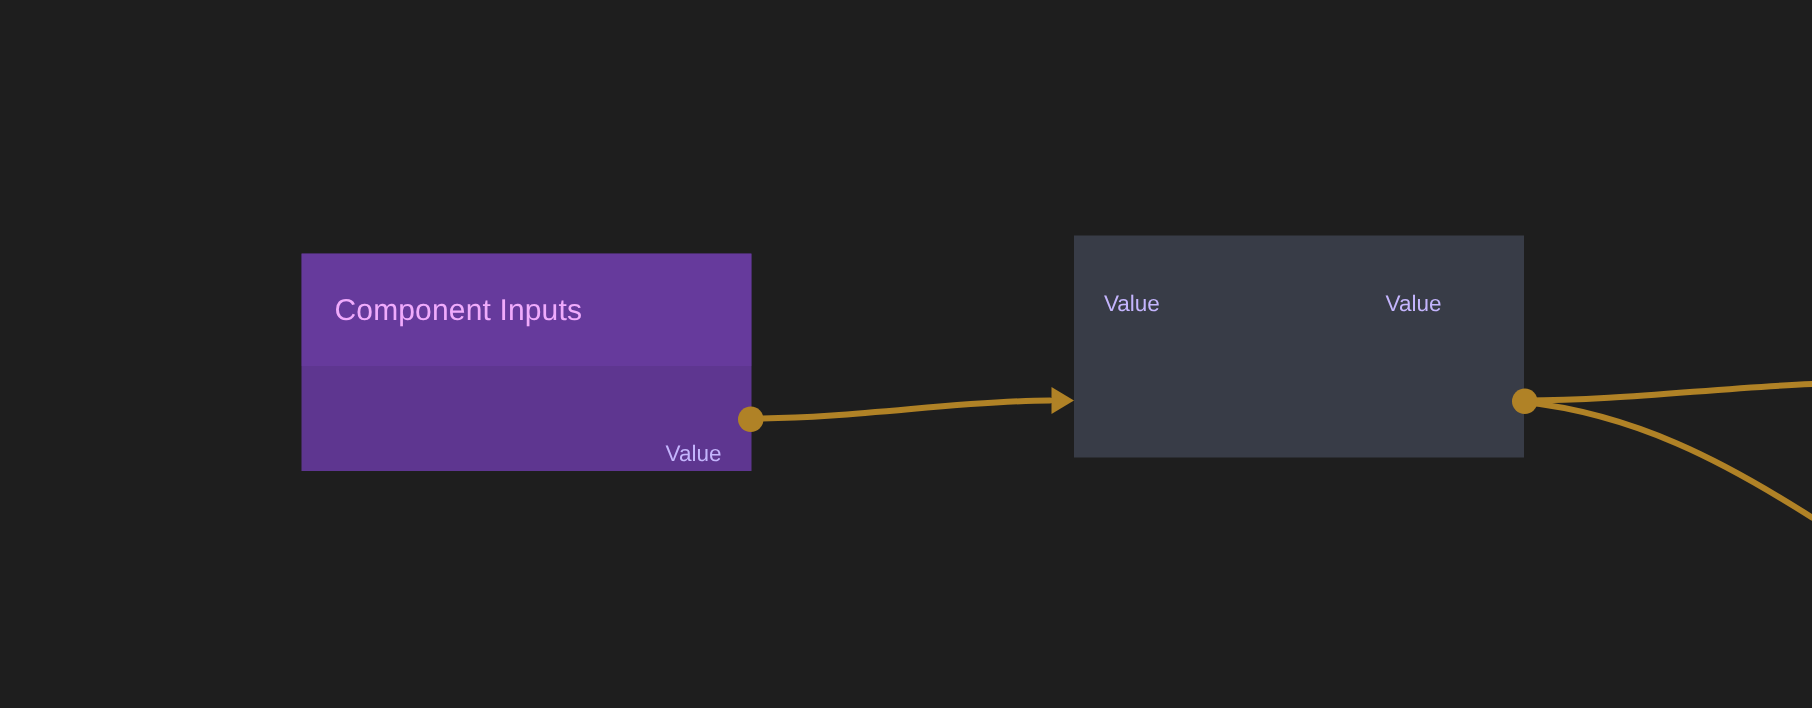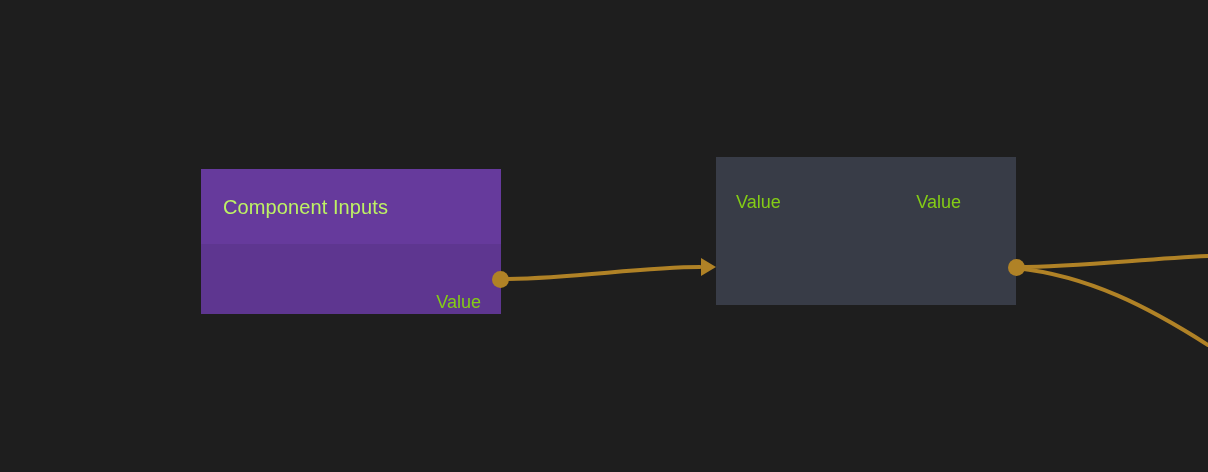--- a/index.html
+++ b/index.html
@@ -29,43 +29,43 @@
     display: flex;
     flex-direction: column;
     overflow: hidden;
   }
   .node-header {
     display: flex;
     align-items: center;
     box-sizing: border-box;
   }
   .node-title {
-    color: #bef264;
+    color: #f0abfc;
     font-size: 20px;
     line-height: 1;
     letter-spacing: 0.1px;
     white-space: nowrap;
   }
   .node-body {
     flex: 1;
     position: relative;
     box-sizing: border-box;
   }
   .port-row {
     position: absolute;
     left: 0;
     right: 0;
     display: flex;
     align-items: center;
     justify-content: space-between;
     box-sizing: border-box;
   }
   .port-label {
-    color: #84cc16;
-    font-size: 18px;
+    color: #c4b5fd;
+    font-size: 15px;
     line-height: 1;
     white-space: nowrap;
   }
   .port-label.in  { text-align: left; }
   .port-label.out { text-align: right; margin-left: auto; }
   .port-dot {
     position: absolute;
     width: 17px;
     height: 17px;
     border-radius: 50%;

